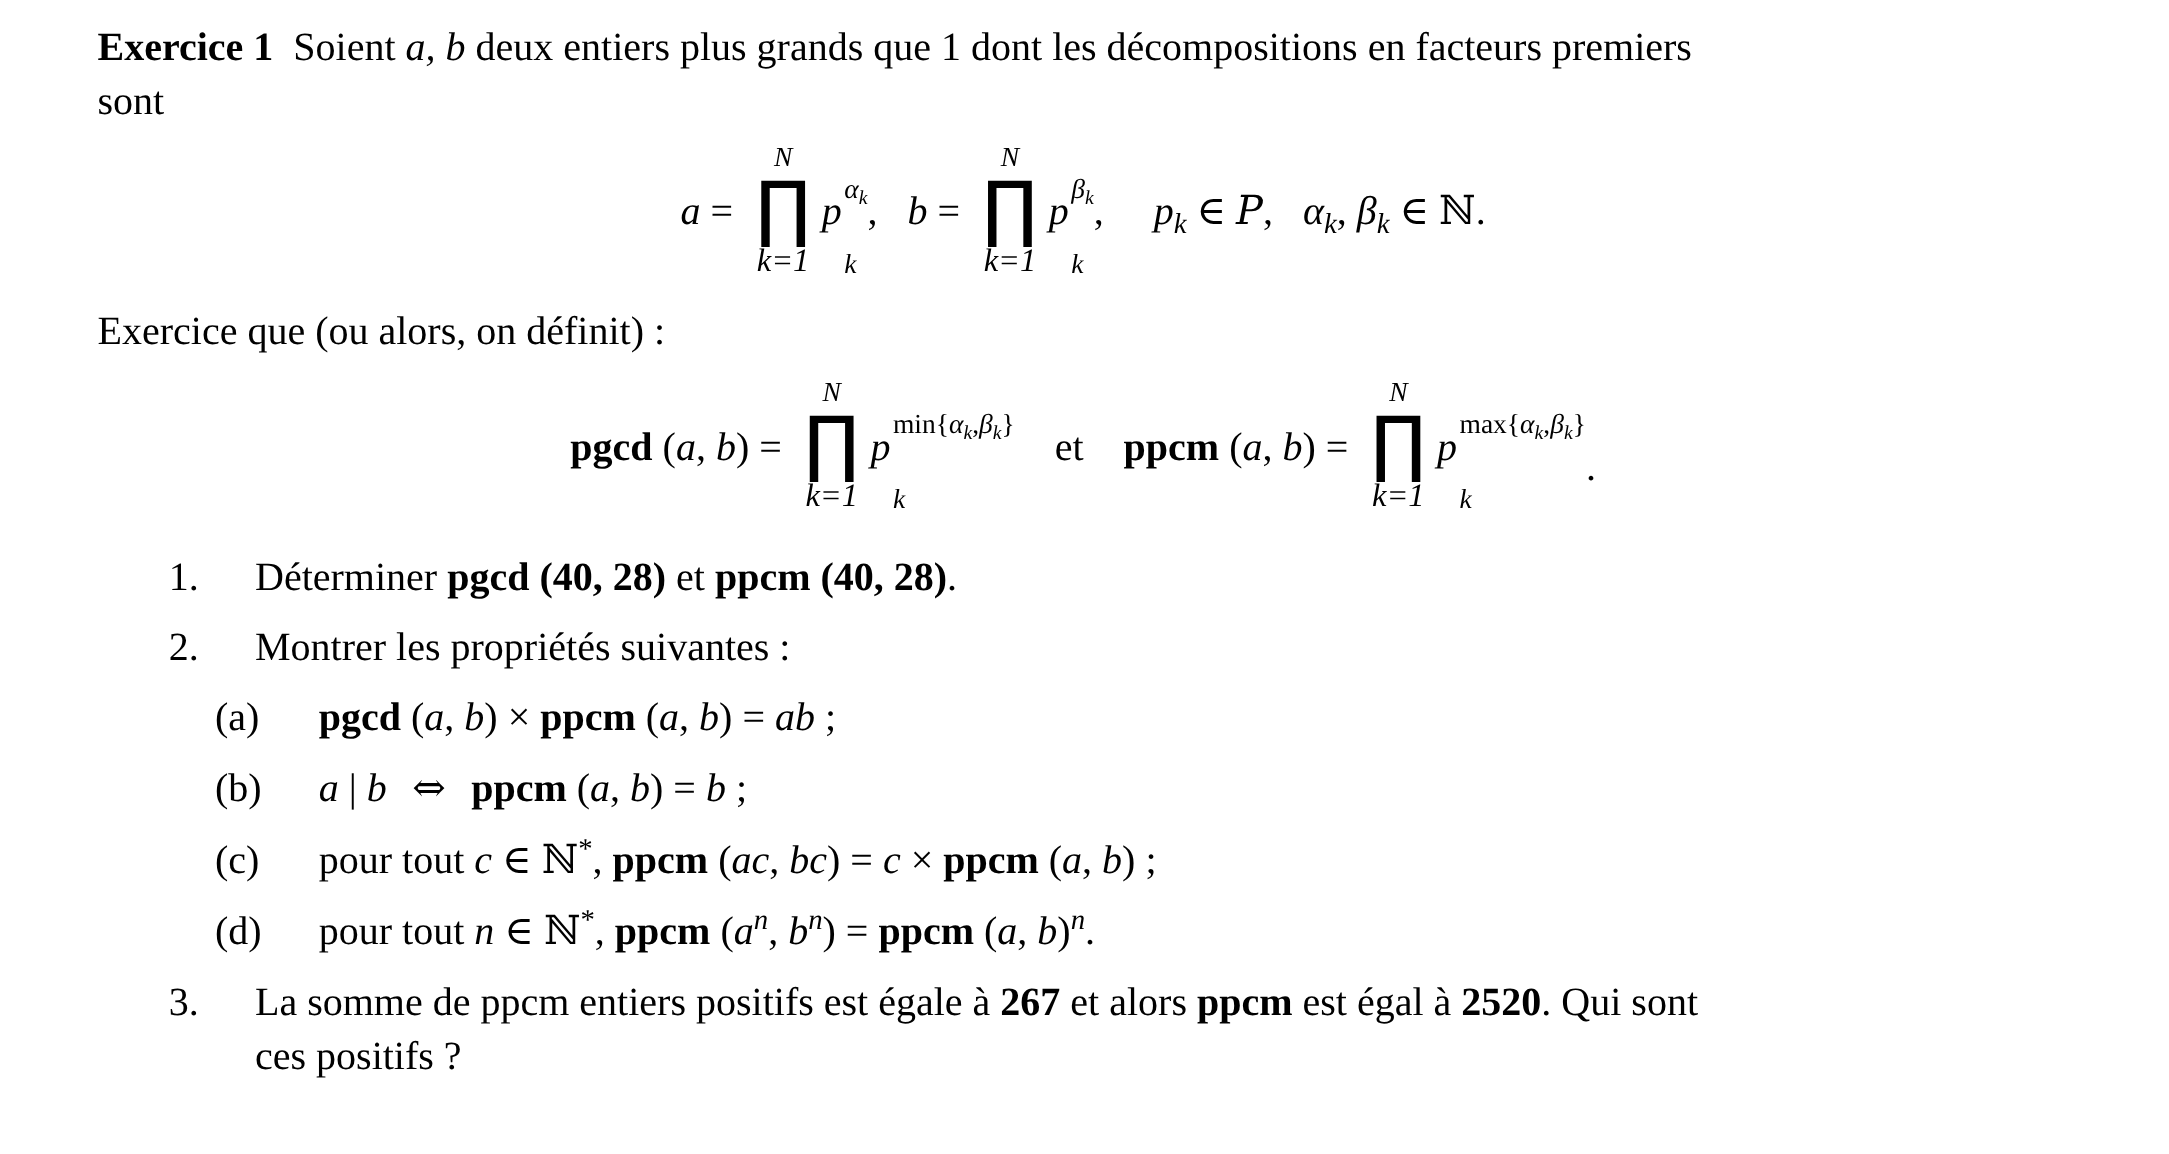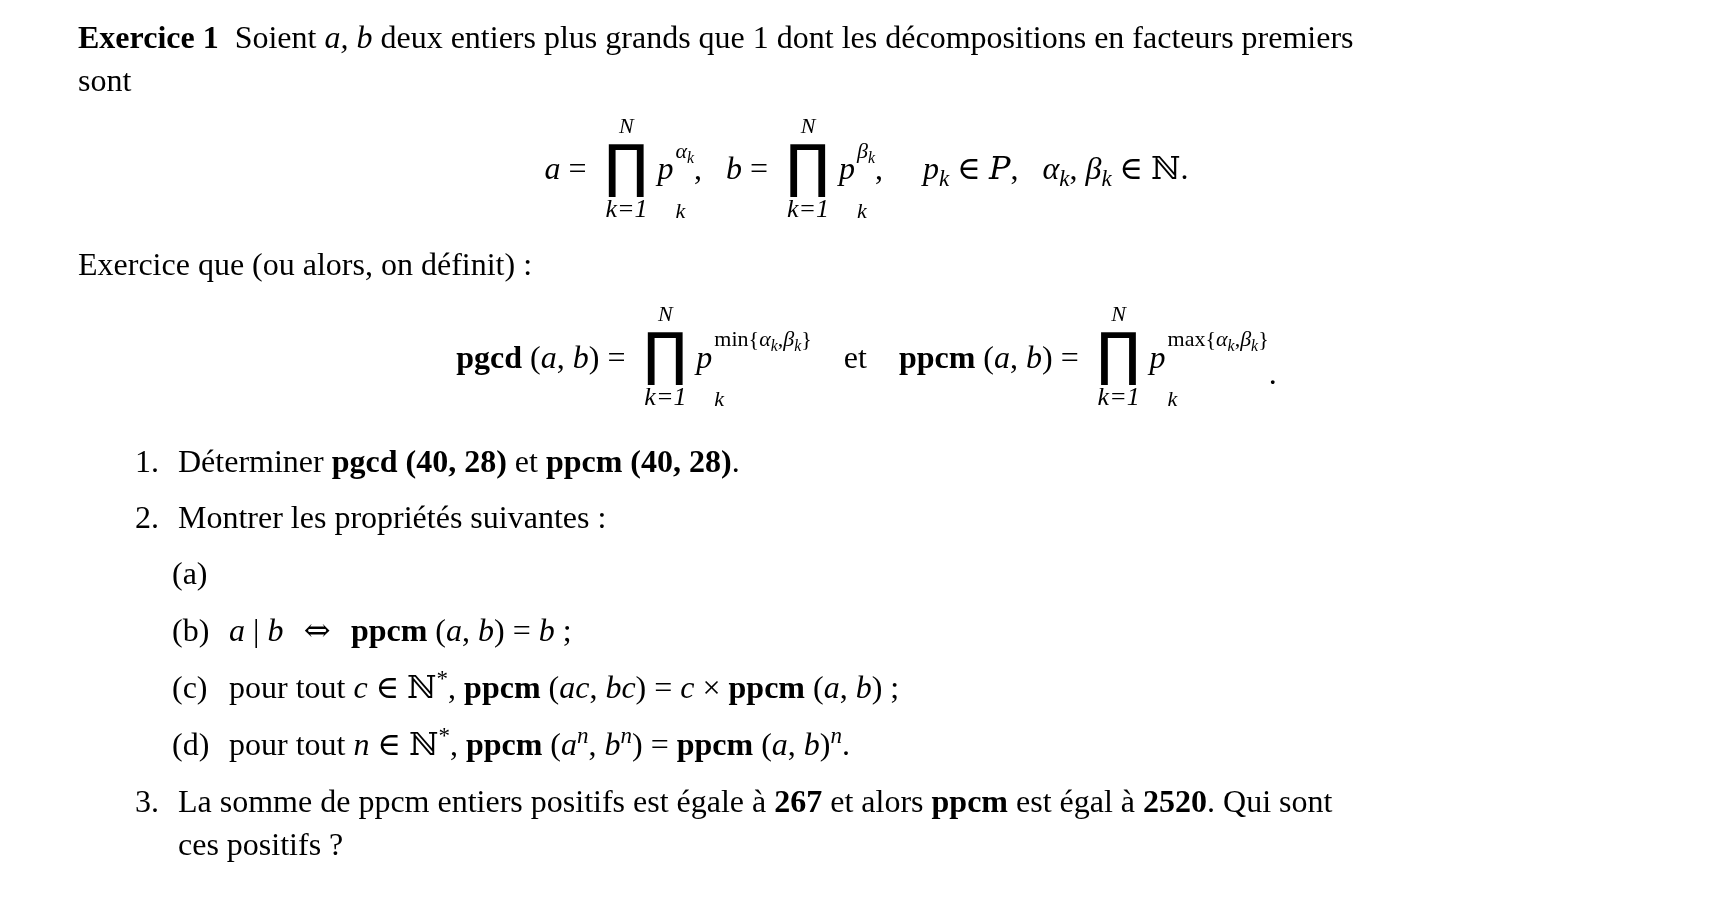--- a/index.html
+++ b/index.html
@@ -34,21 +34,21 @@
   .supline,.subline{font-size:22px;line-height:1;margin-top:24px;}
   .subline{font-style:italic;}
   .fend{transform:translateY(16px);}
 
   
   .list{margin-top:26px;}
   .li{display:flex;margin:0 0 13px 57px;}
   .marker{flex:0 0 43px;}
   .sub-group .li{margin-left:94px;margin-bottom:14px;}
   .sub-group .marker{flex:0 0 57px;}
-  .li-body{flex:1;max-width:1325px;}
+  .li-body{flex:1;max-width:1325px;margin-left:26px;}
 </style>
 </head>
 <body>
 
 <div class="page">
 
   <div class="para">
     <span class="segs"><span class="b">Exercice 1</span><span>  Soient </span><span class="i">a, b</span><span> deux entiers plus grands que 1 dont les décompositions en facteurs premiers</span></span><br>
     <span class="segs"><span>sont</span></span>
   </div>
@@ -126,20 +126,21 @@
     </div>
 
     <div class="li">
       <span class="marker">2.</span>
       <span class="li-body segs"><span>Montrer les propriétés suivantes :</span></span>
     </div>
 
     <div class="sub-group">
       <div class="li">
         <span class="marker">(a)</span>
+        <span class="li-body segs"><span class="b">pgcd</span><span> (</span><span class="i">a</span><span>, </span><span class="i">b</span><span>) × </span><span class="b">ppcm</span><span> (</span><span class="i">a</span><span>, </span><span class="i">b</span><span>) = </span><span class="i">ab</span><span> ;</span></span>
       </div>
       <div class="li">
         <span class="marker">(b)</span>
         <span class="li-body segs"><span class="i">a</span><span> | </span><span class="i">b</span><span class="bb">  ⇔  </span><span class="b">ppcm</span><span> (</span><span class="i">a</span><span>, </span><span class="i">b</span><span>) = </span><span class="i">b</span><span> ;</span></span>
       </div>
       <div class="li">
         <span class="marker">(c)</span>
         <span class="li-body segs"><span>pour tout </span><span class="i">c</span><span> ∈ </span><span class="bb">ℕ</span><span class="sup">*</span><span>, </span><span class="b">ppcm</span><span> (</span><span class="i">ac</span><span>, </span><span class="i">bc</span><span>) = </span><span class="i">c</span><span> × </span><span class="b">ppcm</span><span> (</span><span class="i">a</span><span>, </span><span class="i">b</span><span>) ;</span></span>
       </div>
       <div class="li">

